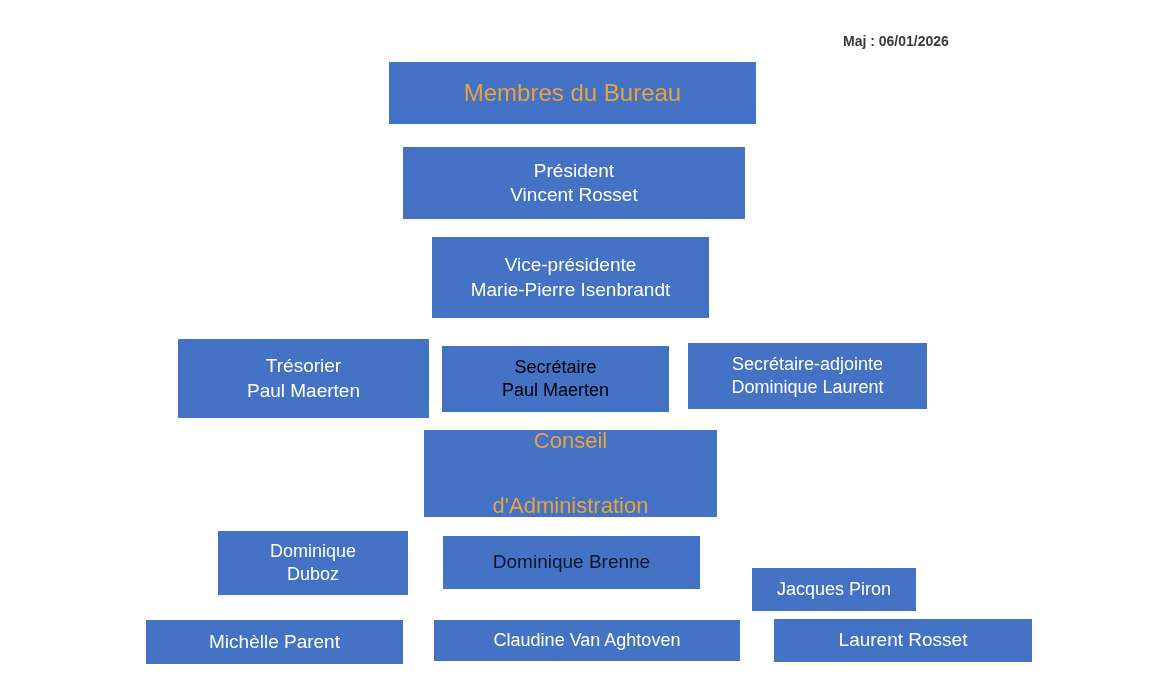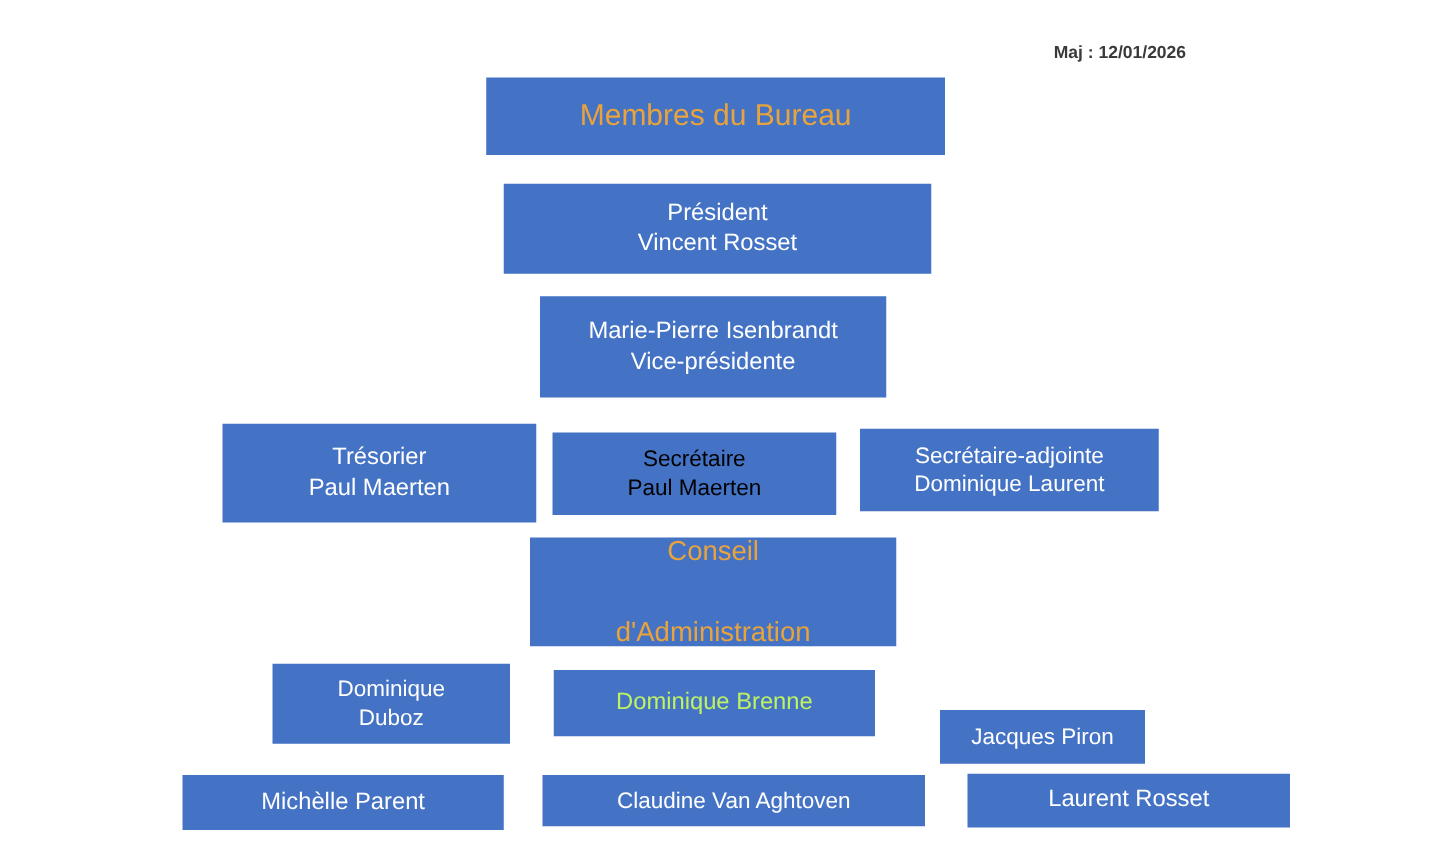--- a/index.html
+++ b/index.html
@@ -43,31 +43,31 @@
     color: #3a3a3a;
     font-weight: bold;
     font-size: 14px;
     white-space: nowrap;
   }
 </style>
 </head>
 <body style="background: rgb(255, 255, 255);">
 
 <div id="canvas">
-  <div class="stamp" style="left: 843px; top: 33px;">Maj : 12/01/2026</div>
+  <div class="stamp" style="left: 843px; top: 33px;">Maj : 06/01/2026</div>
 <div class="node title-node" style="left: 389px; top: 62px; width: 367px; height: 62px; font-size: 24px; background: rgb(68, 114, 196); color: rgb(232, 163, 61);">
       <span class="line">Membres du Bureau</span>
     </div>
     <div class="node" style="left: 403px; top: 147px; width: 342px; height: 72px; font-size: 19px; background: rgb(68, 114, 196); color: rgb(255, 255, 255);">
       <span class="line">Président</span>
       <span class="line">Vincent Rosset</span>
     </div>
     <div class="node" style="left: 432px; top: 237px; width: 277px; height: 81px; font-size: 19px; background: rgb(68, 114, 196); color: rgb(255, 255, 255);">
+      <span class="line">Vice-présidente</span>
       <span class="line">Marie-Pierre Isenbrandt</span>
-      <span class="line">Vice-présidente</span>
     </div>
     <div class="node" style="left: 178px; top: 339px; width: 251px; height: 79px; font-size: 19px; background: rgb(68, 114, 196); color: rgb(255, 255, 255);">
       <span class="line">Trésorier</span>
       <span class="line">Paul Maerten</span>
     </div>
     <div class="node" style="left: 442px; top: 346px; width: 227px; height: 66px; font-size: 18px; background: rgb(68, 114, 196); color: #000000;">
       <span class="line">Secrétaire</span>
       <span class="line">Paul Maerten</span>
     </div>
     <div class="node" style="left: 688px; top: 343px; width: 239px; height: 66px; font-size: 18px; background: rgb(68, 114, 196); color: rgb(255, 255, 255);">
@@ -75,21 +75,21 @@
       <span class="line">Dominique Laurent</span>
     </div>
     <div class="node title-node" style="left: 424px; top: 430px; width: 293px; height: 87px; font-size: 22px; background: rgb(68, 114, 196); color: rgb(232, 163, 61); gap: 36px;">
       <span class="line">Conseil</span>
       <span class="line">d'Administration</span>
     </div>
     <div class="node" style="left: 202px; top: 531px; width: 190px; height: 64px; font-size: 18px; background: rgb(68, 114, 196); color: rgb(255, 255, 255); margin-left: 16px;">
       <span class="line">Dominique</span>
       <span class="line">Duboz</span>
     </div>
-    <div class="node" style="left: 443px; top: 536px; width: 257px; height: 53px; font-size: 19px; background: rgb(68, 114, 196); color: #bef264;">
+    <div class="node" style="left: 443px; top: 536px; width: 257px; height: 53px; font-size: 19px; background: rgb(68, 114, 196); color: #0f172a;">
       <span class="line">Dominique Brenne</span>
     </div>
     <div class="node" style="left: 752px; top: 568px; width: 164px; height: 43px; font-size: 18px; background: rgb(68, 114, 196); color: rgb(255, 255, 255);">
       <span class="line">Jacques Piron</span>
     </div>
     <div class="node" style="left: 146px; top: 620px; width: 257px; height: 44px; font-size: 19px; background: rgb(68, 114, 196); color: rgb(255, 255, 255);">
       <span class="line">Michèlle Parent</span>
     </div>
     <div class="node" style="left: 434px; top: 620px; width: 306px; height: 41px; font-size: 18px; background: rgb(68, 114, 196); color: rgb(255, 255, 255);">
       <span class="line">Claudine Van Aghtoven</span>

